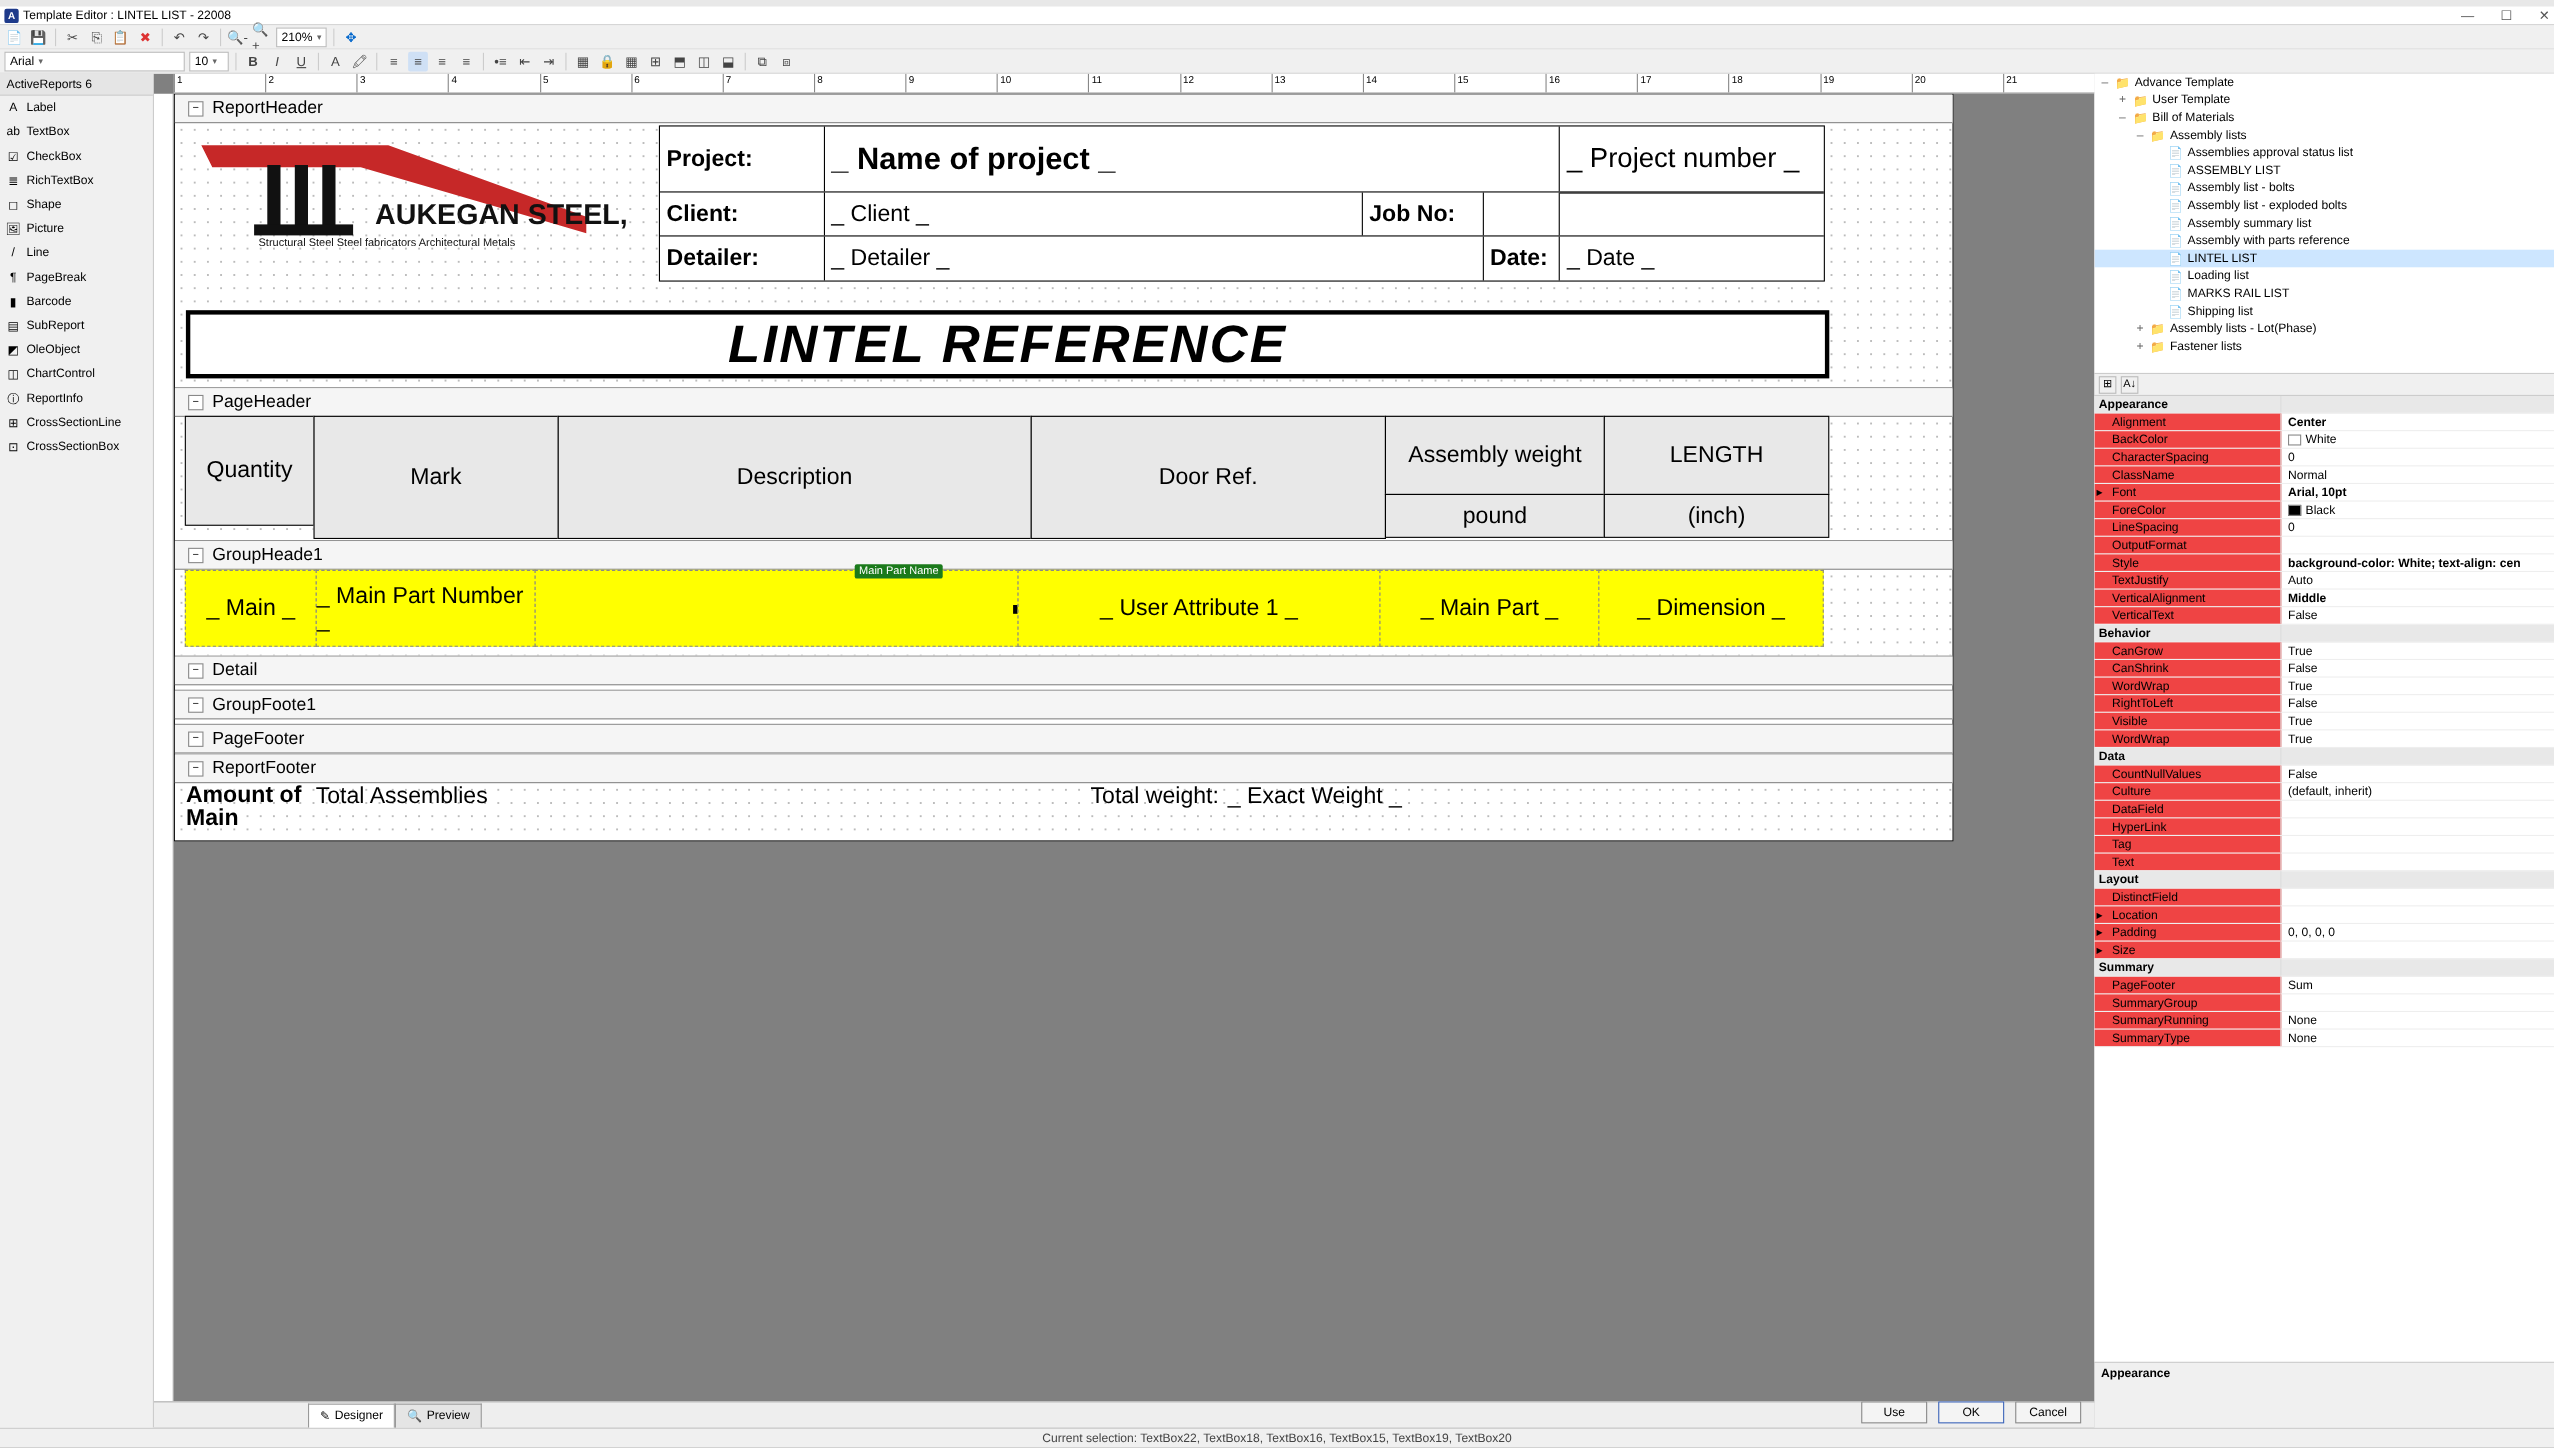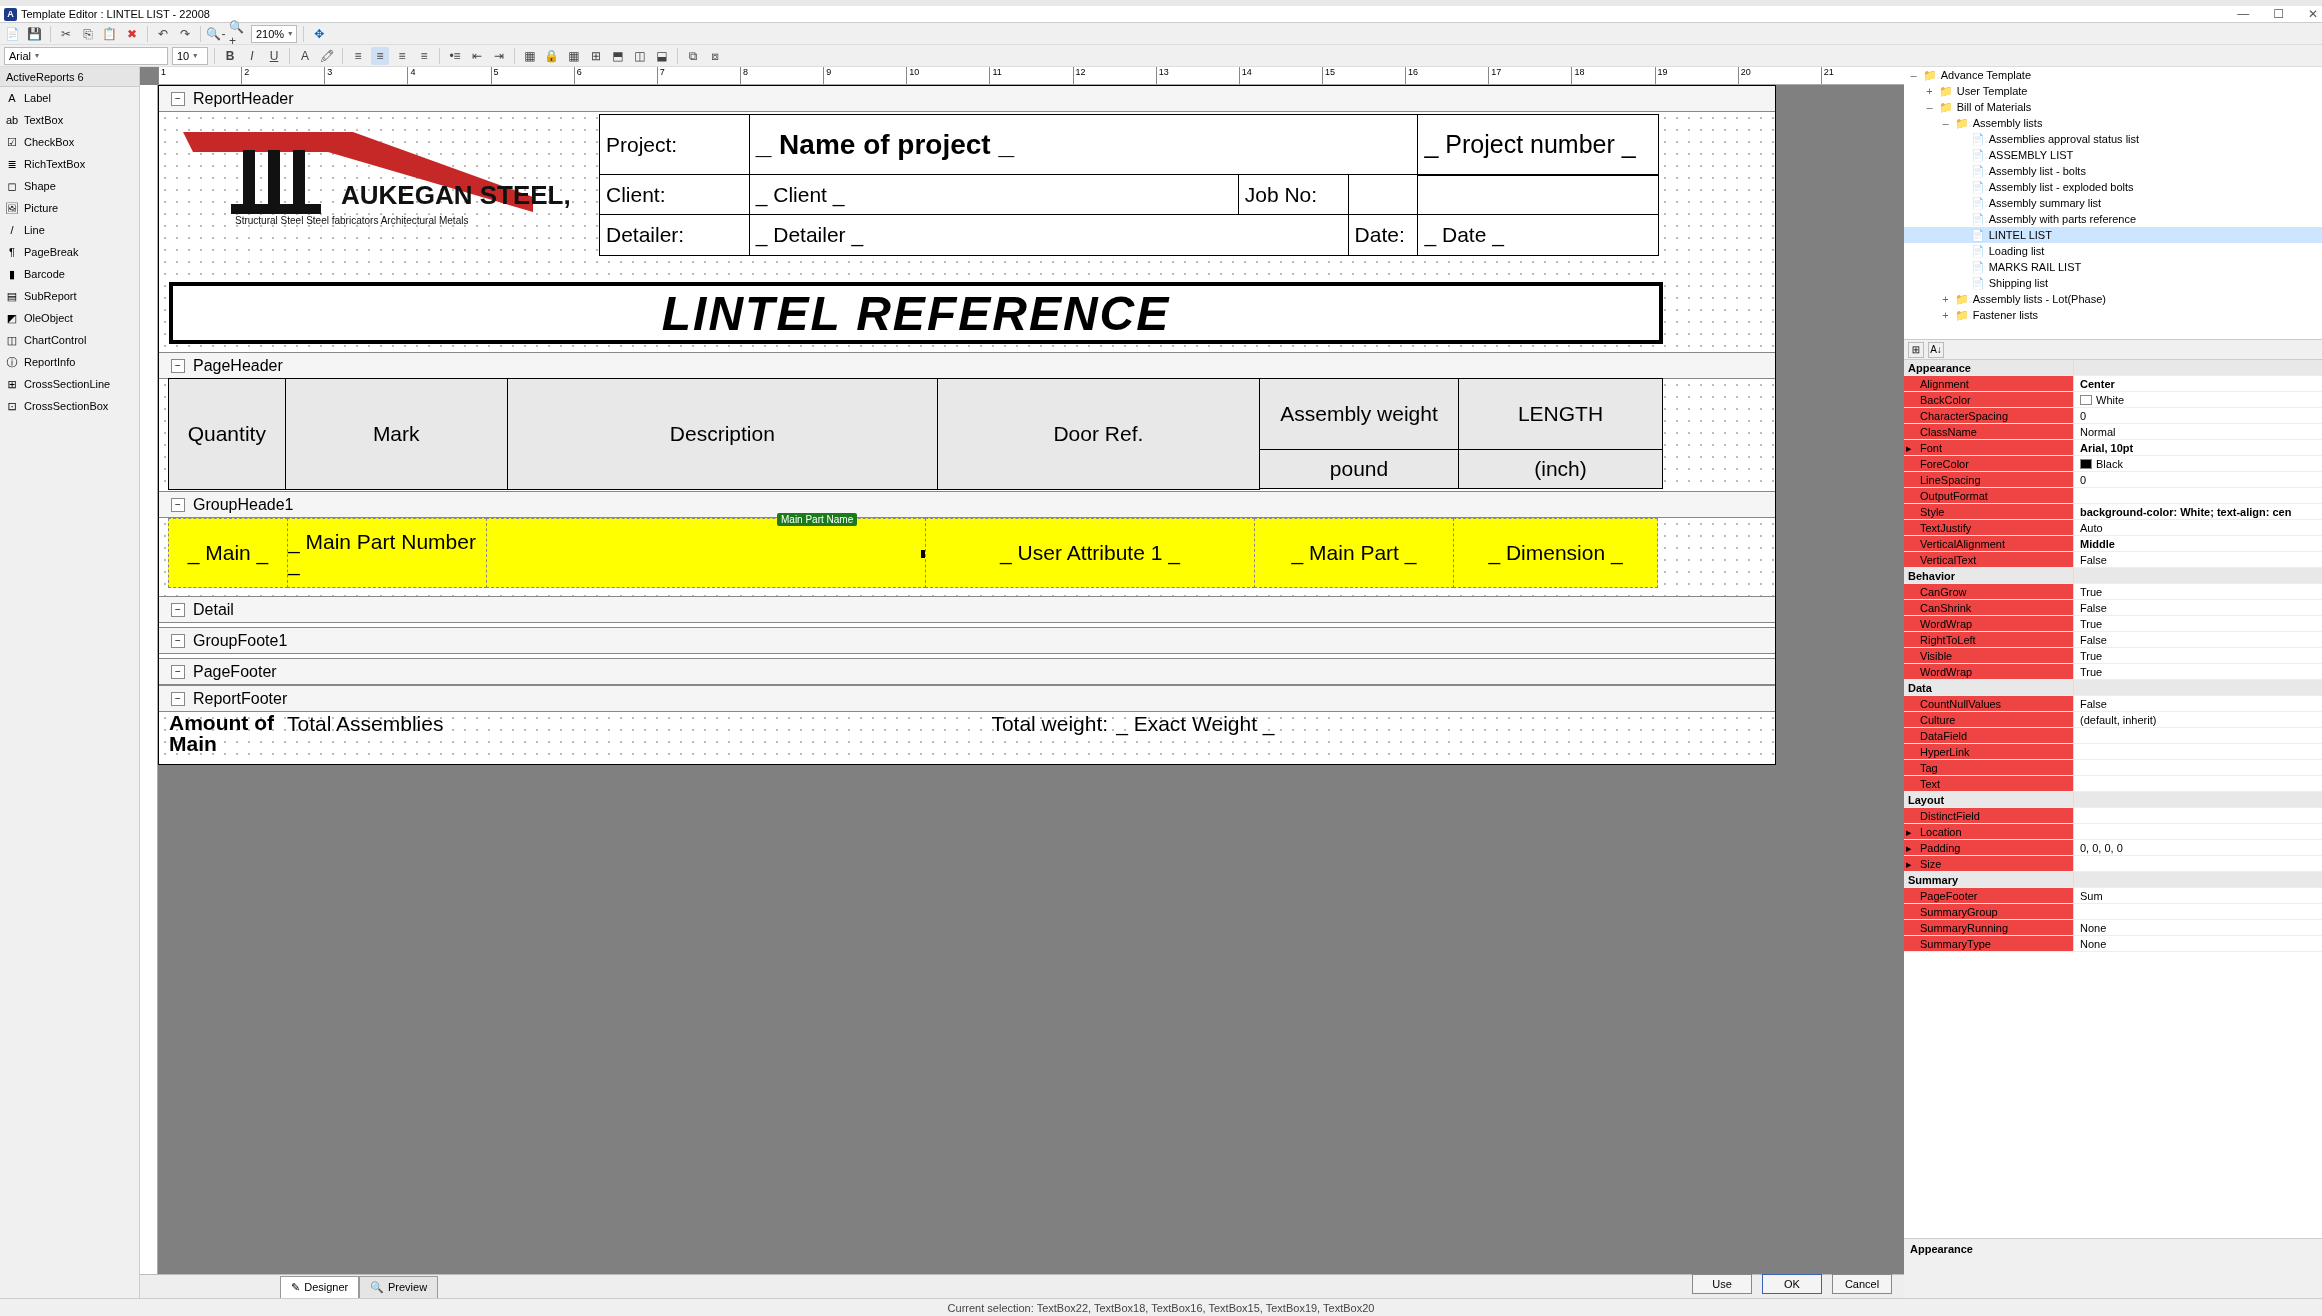--- a/index.html
+++ b/index.html
@@ -43,21 +43,21 @@
 .bandhdr { height:26px; background:#f5f5f5; display:flex; align-items:center; gap:8px; padding:0 12px; font-size:16px; border-bottom:1px solid #888;}
 .bandhdr .coll { width:14px; height:14px; border:1px solid #888; line-height:12px; text-align:center; font-size:10px; background:#fff;}
 .bbody { position:relative; background-image:radial-gradient(#bbb 1px, transparent 0); background-size:12px 12px; }
 
 
 .hdrtable { position:absolute; left:10px; top:2px; width:1490px; border:1px solid #000; background:#fff;}
 .hdrrow { display:flex; border-bottom:1px solid #000;}
 .hdrrow:last-child { border-bottom:none; }
 .hdrcell { border-right:1px solid #000; padding:2px 6px; font-size:21px; display:flex; align-items:center; }
 .hdrcell:last-child { border-right:none; }
-.hdrcell.lbl { font-weight:normal; }
+.hdrcell.lbl { font-weight:bold; }
 .logo { position:absolute; left:14px; top:10px; width:400px; height:110px; }
 .logo svg { width:100%; height:100%; }
 .titleband { position:absolute; left:10px; top:170px; width:1494px; height:62px; border:4px solid #000; background:#fff; display:flex; align-items:center; justify-content:center;}
 .titleband span { font:italic 900 48px Arial; letter-spacing:2px; }
 
 
 .colhdr { position:absolute; left:10px; top:0; width:1494px; display:flex; }
 .colcell { border:1px solid #000; margin-left:-1px; margin-top:-1px; background:#e8e8e8; font-size:21px; display:flex; align-items:center; justify-content:center; text-align:center; }
 
 
@@ -312,21 +312,21 @@
               </div>
             </div>
 
             <div class="band">
               <div class="bandhdr">
                   <span class="coll">−</span>
                   <span>PageHeader</span>
                 </div>
               <div class="bbody" style="height:112px;">
                 <div class="colhdr" style="height:112px;">
-                  <div class="colcell" style="width:120px;height:112px">Quantity</div>
+                  <div class="colcell" style="width:120px;height:100px">Quantity</div>
                   <div class="colcell" style="width:228px;height:112px">Mark</div>
                   <div class="colcell" style="width:440px;height:112px">Description</div>
                   <div class="colcell" style="width:330px;height:112px">Door Ref.</div>
                   <div style="display:flex;flex-direction:column">
                     <div style="display:flex">
                       <div class="colcell" style="width:200px;height:72px;line-height:1.1">Assembly weight</div>
                       <div class="colcell" style="width:205px;height:72px">LENGTH</div>
                     </div>
                     <div style="display:flex">
                       <div class="colcell" style="width:200px;height:40px">pound</div>

